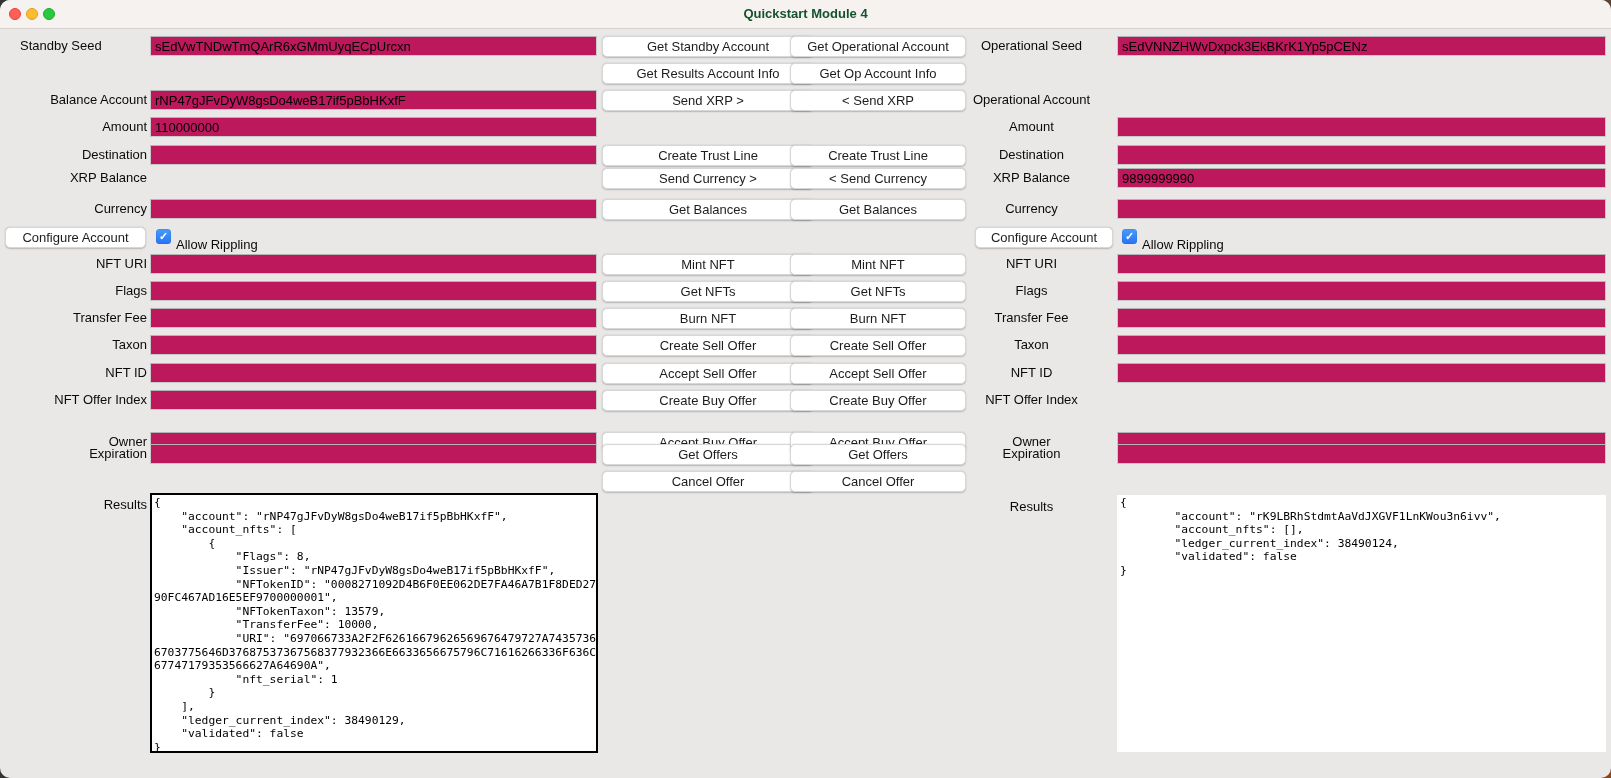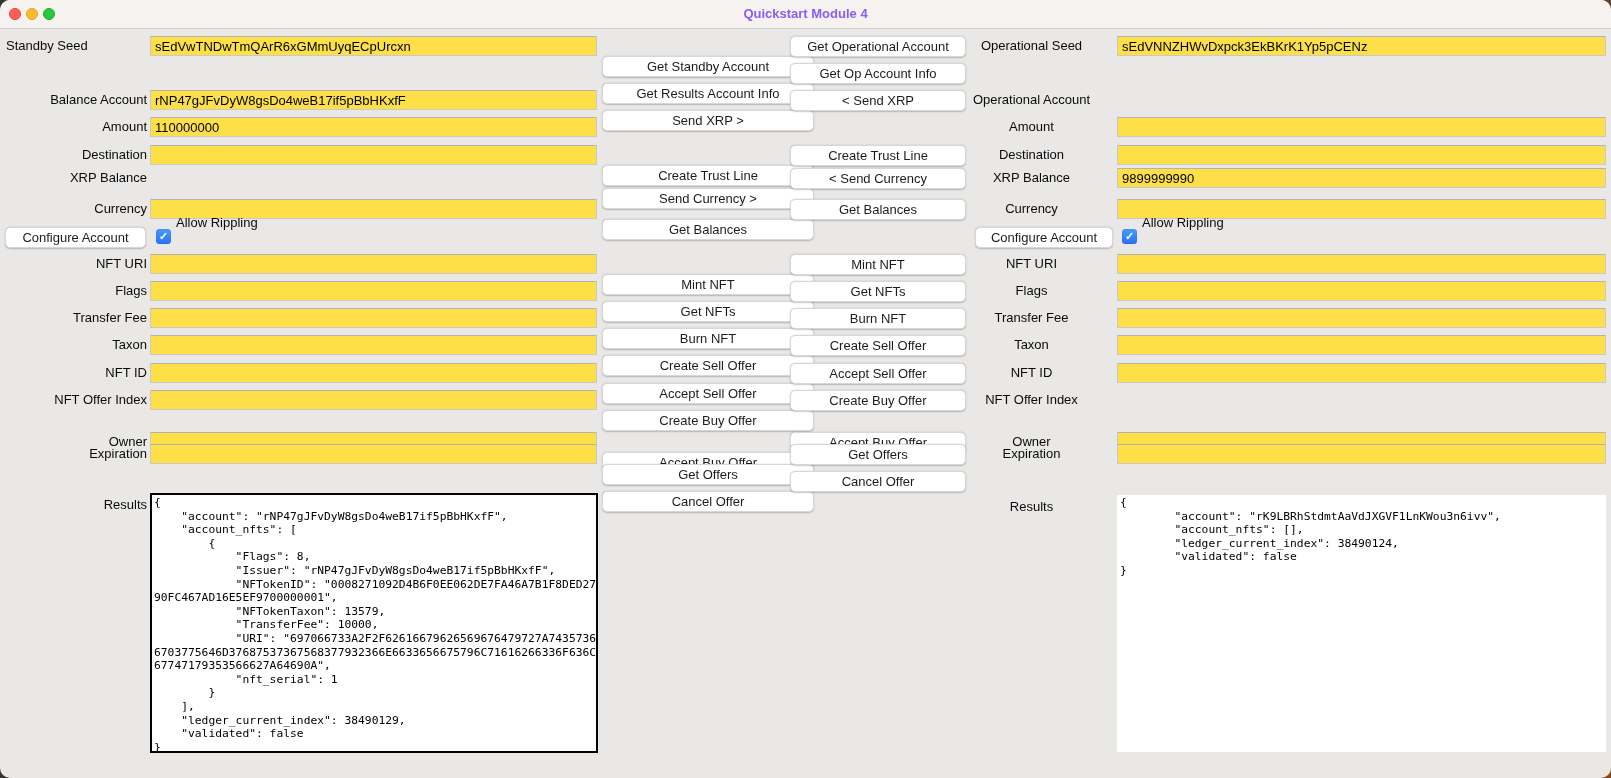--- a/index.html
+++ b/index.html
@@ -13,71 +13,71 @@
     position:absolute;left:0;top:0;width:1611px;height:778px;
     background:#e9e8e7;border-radius:10px;overflow:hidden;
     box-shadow:0 10px 30px rgba(0,0,0,.45);
   }
   .titlebar{
     position:absolute;left:0;top:0;right:0;height:28px;
     background:#f6f2ef;border-bottom:1px solid #d6d2cf;
   }
   .title{
     position:absolute;left:0;right:0;top:0;height:28px;line-height:28px;
-    text-align:center;font-size:13px;font-weight:bold;color:#8b5cf6;
+    text-align:center;font-size:13px;font-weight:bold;color:#14532d;
   }
   .light{position:absolute;top:8px;width:12px;height:12px;border-radius:50%;box-sizing:border-box;}
   .light.red{left:9px;background:#ff5f57;border:1px solid #e0443e;}
   .light.yellow{left:26px;background:#febc2e;border:1px solid #dea123;}
   .light.green{left:43px;background:#28c840;border:1px solid #1dad2b;}
 
   
   .r1{top:36px}.r2{top:63px}.r3{top:90px}.r4{top:117px}.r5{top:145px}.r6{top:168px}
   .r7{top:199px}.r8{top:227px}.r9{top:254px}.r10{top:281px}.r11{top:308px}.r12{top:335px}
   .r13{top:363px}.r14{top:390px}.r15{top:432px}.r16{top:444px}.r17{top:471px}
 
   .lbl{position:absolute;height:20px;line-height:20px;font-size:13px;color:#0a0a0a;white-space:nowrap;}
   .ll{left:0;width:147px;text-align:right;}
-  .ll.la{text-align:left;padding-left:6px;}
+  .ll.la{text-align:left;padding-left:20px;}
   .lr{left:950px;width:163px;text-align:center;}
 
   .fld{
     position:absolute;height:20px;box-sizing:border-box;
-    background:#fde047;border:1px solid #c9c9c9;border-top-color:#b3b3b3;border-radius:1px;
+    background:#be185d;border:1px solid #c9c9c9;border-top-color:#b3b3b3;border-radius:1px;
     font-family:"Liberation Sans",sans-serif;font-size:13px;color:#000;padding:0 4px;outline:none;
   }
   .fl{left:150px;width:447px;}
   .fr{left:1117px;width:489px;}
 
   .btn{
     position:absolute;height:21px;box-sizing:border-box;
     background:#fff;border:1px solid #d7d7d7;border-radius:5px;
     box-shadow:0 .5px 1.5px rgba(0,0,0,.22);
     font-family:"Liberation Sans",sans-serif;font-size:13px;color:#1c1c1c;
     text-align:center;line-height:19px;padding:0;cursor:default;
   }
-  .c1{left:602px;width:212px;margin-top:20px;}
+  .c1{left:602px;width:212px;}
   .c2{left:790px;width:176px;}
   .cfgl{left:5px;width:141px;}
   .cfgr{left:975px;width:138px;}
 
   .cb{
     position:absolute;width:15px;height:15px;border-radius:3.5px;
     background:linear-gradient(#459cfb,#2873f5);
     box-shadow:inset 0 0 0 .5px rgba(0,0,0,.12);
   }
   .cb::after{
     content:"✓";position:absolute;left:0;top:0;width:15px;height:15px;
     color:#fff;font-size:11px;font-weight:bold;line-height:15px;text-align:center;
   }
   .cbl{left:156px;top:229px;}
   .cbr{left:1122px;top:229px;}
   .cblbl-l{left:176px;}
   .cblbl-r{left:1142px;}
-  .cblbl{position:absolute;top:213px;height:20px;line-height:20px;font-size:13px;color:#0a0a0a;}
+  .cblbl{position:absolute;top:235px;height:20px;line-height:20px;font-size:13px;color:#0a0a0a;}
 
   .reslbl-l{top:495px;}
   .reslbl-r{top:497px;}
   pre.results{
     position:absolute;margin:0;box-sizing:border-box;overflow:hidden;
     font-family:"DejaVu Sans Mono",monospace;font-size:11.3px;line-height:13.6px;
     color:#000;background:#fff;white-space:pre;
   }
   .resl{left:150px;top:493px;width:448px;height:260px;border:2px solid #000;padding:1px 2px;}
   .resr{left:1117px;top:495px;width:489px;height:257px;border:none;padding:1px 3px;}

